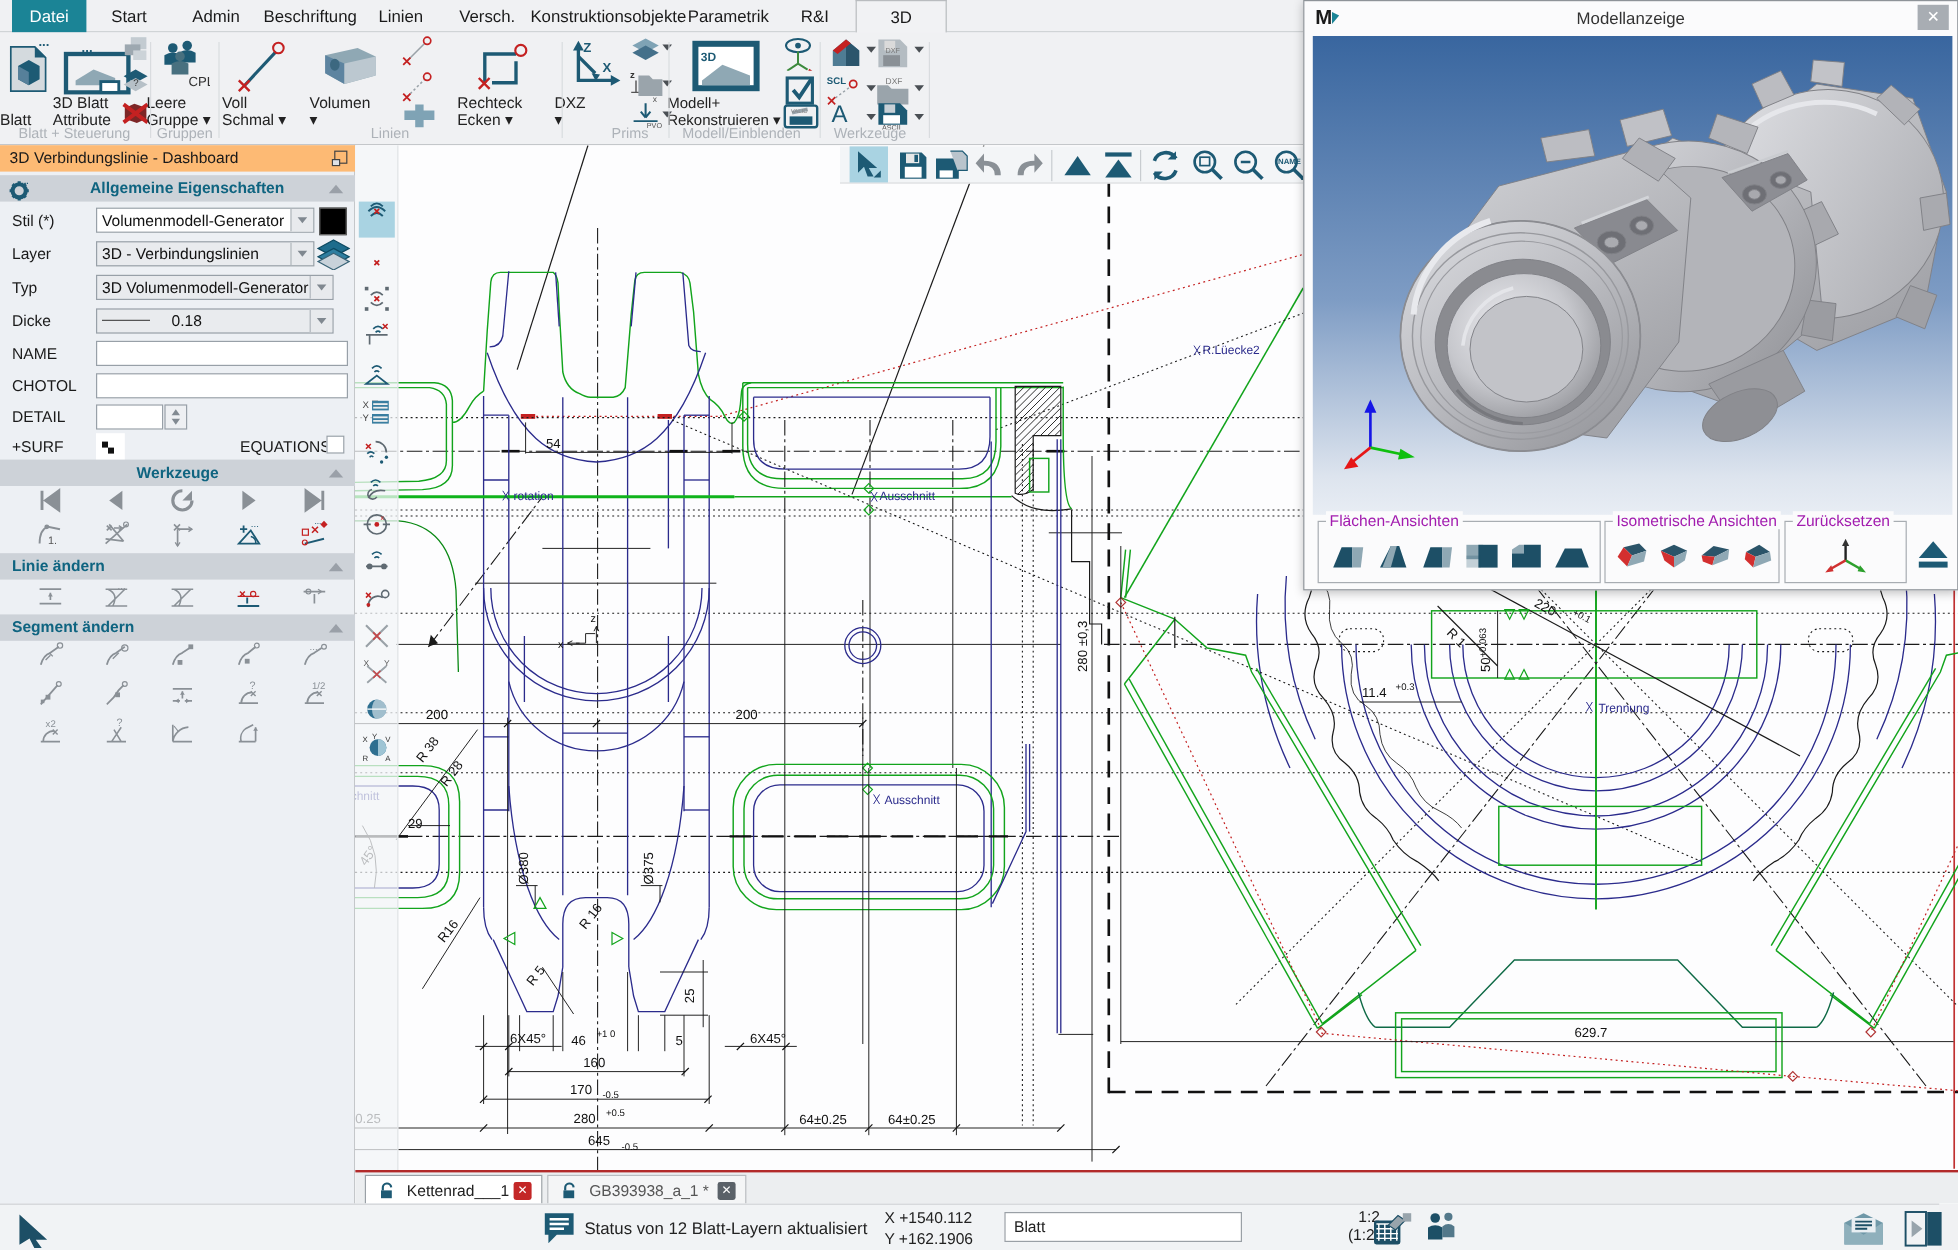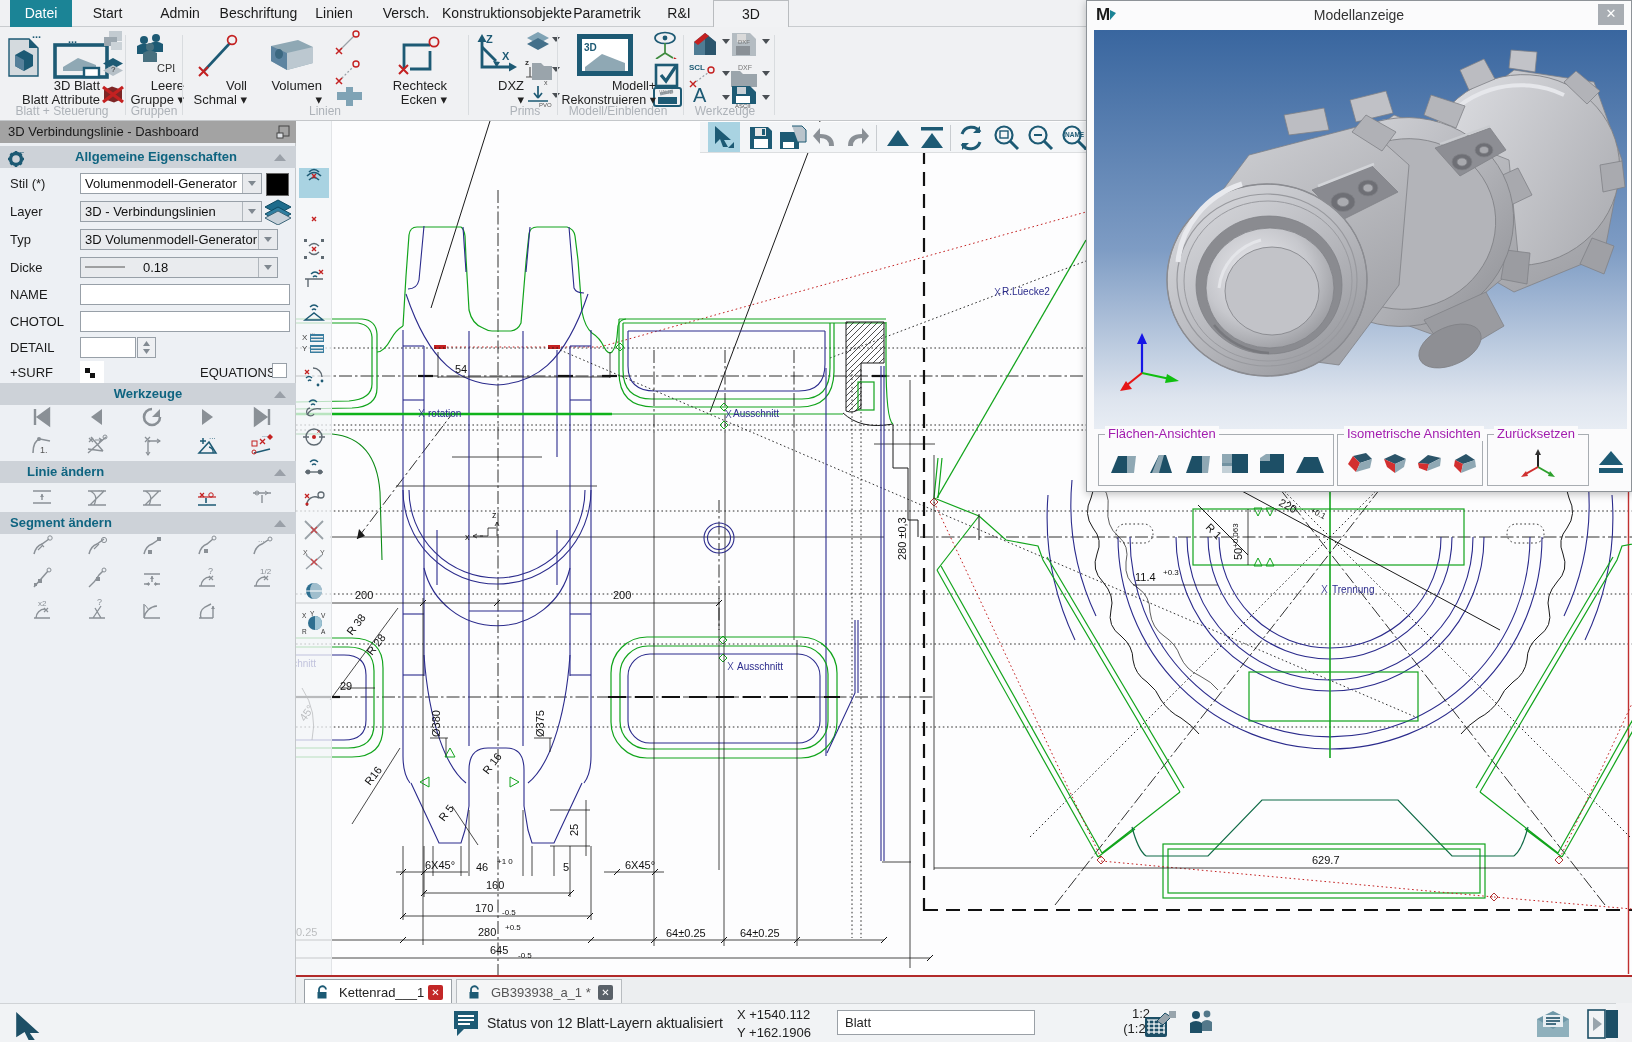--- a/index.html
+++ b/index.html
@@ -3,23 +3,23 @@
 *{margin:0;padding:0;box-sizing:border-box}
 html,body{width:1632px;height:1042px;overflow:hidden;font-family:"Liberation Sans",sans-serif;background:#f0f1f3}
 .abs{position:absolute}
 #tabs{position:absolute;left:0;top:0;width:1632px;height:27px;background:#f0f1f3;border-bottom:1px solid #c9cccf}
 .tab{position:absolute;top:0;height:27px;line-height:27px;font-size:14px;color:#1a1a1a;text-align:center}
 #tab-datei{left:10px;width:62px;background:#1b8496;color:#fff}
 #tab-3d{left:713px;width:76px;background:#f1f2f4;border:1px solid #b9bcbf;border-bottom:none;height:28px}
 #ribbon{position:absolute;left:0;top:27px;width:1632px;height:94px;background:#f0f1f3;border-bottom:1px solid #c4c7ca}
 .grplabel{position:absolute;bottom:2px;font-size:12px;color:#adb2b8;text-align:center;white-space:nowrap}
 .rsep{position:absolute;top:8px;height:80px;width:1px;background:#d9dcdf}
-.biglabel{position:absolute;font-size:13px;color:#222;text-align:right;line-height:14px;white-space:nowrap}
+.biglabel{position:absolute;font-size:13px;color:#222;text-align:left;line-height:14px;white-space:nowrap}
 #dashboard{position:absolute;left:0;top:121px;width:296px;height:882px;background:#edf0f4;border-right:1px solid #c4c7ca}
-#dash-title{position:absolute;left:0;top:0;width:296px;height:22px;background:#a3a3a3;color:#1a1a1a;font-size:13px;line-height:22px;padding-left:8px}
+#dash-title{position:absolute;left:0;top:0;width:296px;height:22px;background:#fdba74;color:#1a1a1a;font-size:13px;line-height:22px;padding-left:8px}
 .band{position:absolute;left:0;width:296px;height:22px;background:#cdd2d8;color:#0f6480;font-size:13px;font-weight:bold;line-height:22px}
 .band .tri{position:absolute;right:10px;top:8px;width:0;height:0;border-left:6px solid transparent;border-right:6px solid transparent;border-bottom:7px solid #9aa0a8}
 .flabel{position:absolute;left:10px;font-size:13px;color:#1a1a1a}
 .sel{position:absolute;left:80px;height:21px;border:1px solid #98a0a8;font-size:13px;color:#111;line-height:19px;padding-left:4px;background:#fff;white-space:nowrap;overflow:hidden}
 .sel .db{position:absolute;right:0;top:0;width:19px;height:19px;background:#e8eaed;border-left:1px solid #b0b6bc}
 .sel .db:after{content:"";position:absolute;left:5px;top:7px;width:0;height:0;border-left:4px solid transparent;border-right:4px solid transparent;border-top:5px solid #808890}
 .gsel{background:#e9ebee}
 .inp{position:absolute;left:80px;height:21px;border:1px solid #98a0a8;background:#fff}
 #canvas{position:absolute;left:296px;top:121px;width:1336px;height:882px;background:#fdfdfe;overflow:hidden}
 #qtb{position:absolute;left:404px;top:1px;width:390px;height:31px;background:#f3f5f7;border-bottom:1px solid #dcdee0}
@@ -431,21 +431,21 @@
       <svg style="position:absolute;left:140px;top:477px" width="24" height="24" viewBox="0 0 24 24">
         <path d="M4 20 h16 M4 20 v-14 M4 20 A14 14 0 0 1 17 8" stroke="#8a9096" stroke-width="1.4" fill="none"></path>
         <path d="M5 7 l4 5" stroke="#8a9096"></path>
       </svg>
       <svg style="position:absolute;left:195px;top:477px" width="24" height="24" viewBox="0 0 24 24">
         <path d="M4 20 h14 M18 20 v-12 M6 20 A10 10 0 0 1 10 9 L16 6" stroke="#8a9096" stroke-width="1.4" fill="none"></path>
         <path d="M18 8 l-2 3 h4 z" fill="#8a9096"></path>
       </svg>
     </div>
 
-  <div class="band" style="top:340px"><span style="position:static;background:none;padding-left:27px">Linie ändern</span><div class="tri"></div></div>
+  <div class="band" style="top:340px"><span style="position:static;background:none;padding-left:10px">Linie ändern</span><div class="tri"></div></div>
 
   <div class="band" style="top:391px"><span style="position:static;background:none;padding-left:10px">Segment ändern</span><div class="tri"></div></div>
 
 </div>
 
 <div id="canvas">
   <svg id="drawing" width="1336" height="882" viewBox="296 121 1336 882" style="position:absolute;left:0;top:0">
       <defs>
         <clipPath id="hatchclip">
           <path d="M846,322 H884 V363 H861 V408 Q853,414 846,411 Z"></path>

